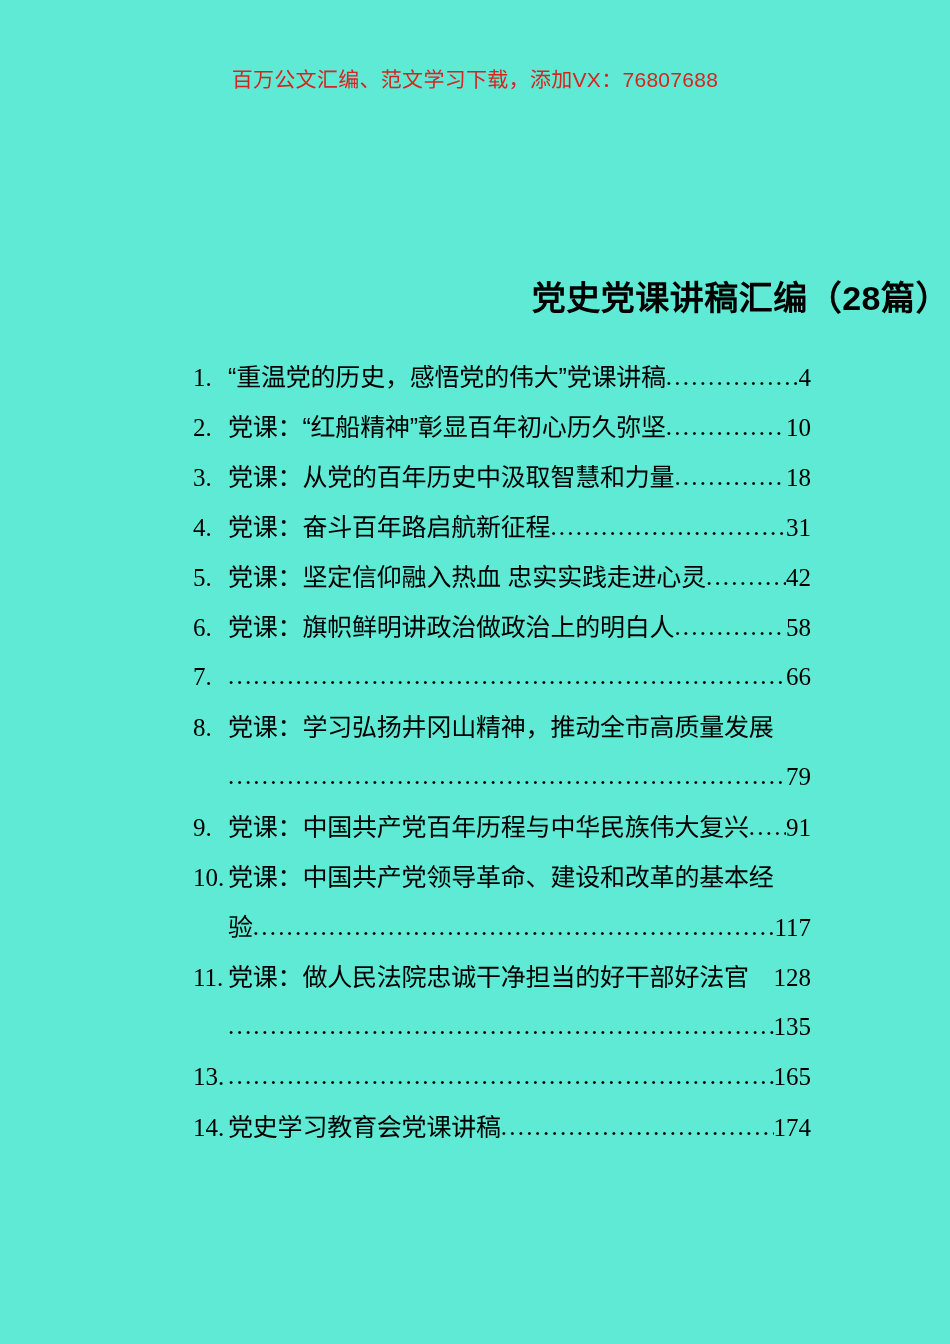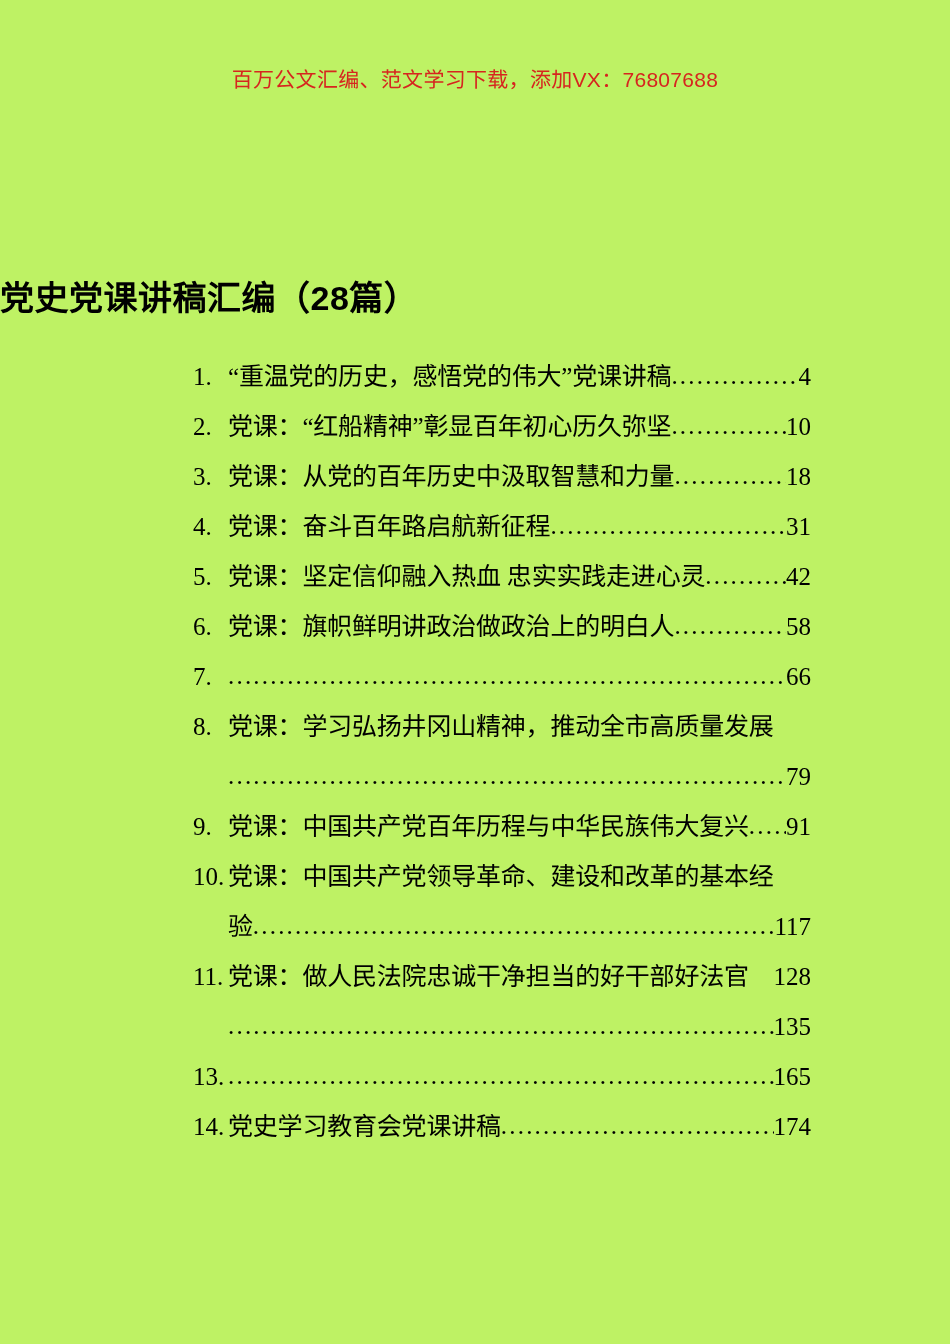--- a/index.html
+++ b/index.html
@@ -12,21 +12,21 @@
     height: 1344px;
     position: relative;
     font-family: "Liberation Sans", "DejaVu Sans", sans-serif;
     color: #000000;
     overflow: hidden;
   }
 
   .page {
     width: 950px;
     height: 1344px;
-    background: #bef264;
+    background: #5eead4;
     position: relative;
     box-sizing: border-box;
   }
 
   
   .promo-header {
     position: absolute;
     top: 63px;
     left: 0;
     width: 950px;
@@ -38,21 +38,21 @@
     font-family: "Liberation Sans", "DejaVu Sans", sans-serif;
     white-space: nowrap;
   }
 
   
   .doc-title {
     position: absolute;
     top: 248px;
     left: 0;
     width: 950px;
-    text-align: left;
+    text-align: right;
     font-size: 34px;
     font-weight: bold;
     letter-spacing: 0.5px;
     color: #000000;
     font-family: "Liberation Sans", "DejaVu Sans", sans-serif;
     white-space: nowrap;
   }
 
   
   .toc {
@@ -86,21 +86,21 @@
     white-space: nowrap;
   }
 
   .toc-spacer {
     flex: 0 0 35px;
   }
 
   .toc-text {
     flex: 0 0 auto;
     font-size: 25px;
-    font-family: Liberation Serif, serif;
+    font-family: Liberation Sans, sans-serif;
     color: #000;
     white-space: nowrap;
     letter-spacing: -0.2px;
   }
 
   .toc-dots {
     flex: 1 1 auto;
     overflow: hidden;
     white-space: nowrap;
     font-size: 25px;

